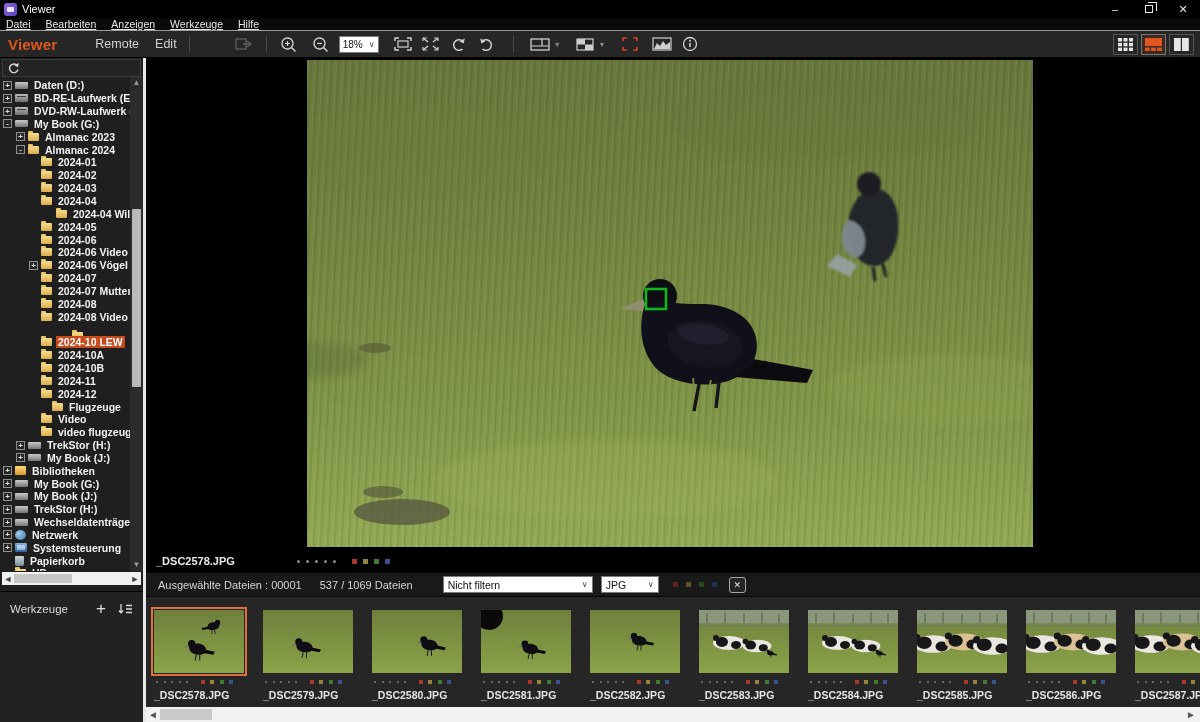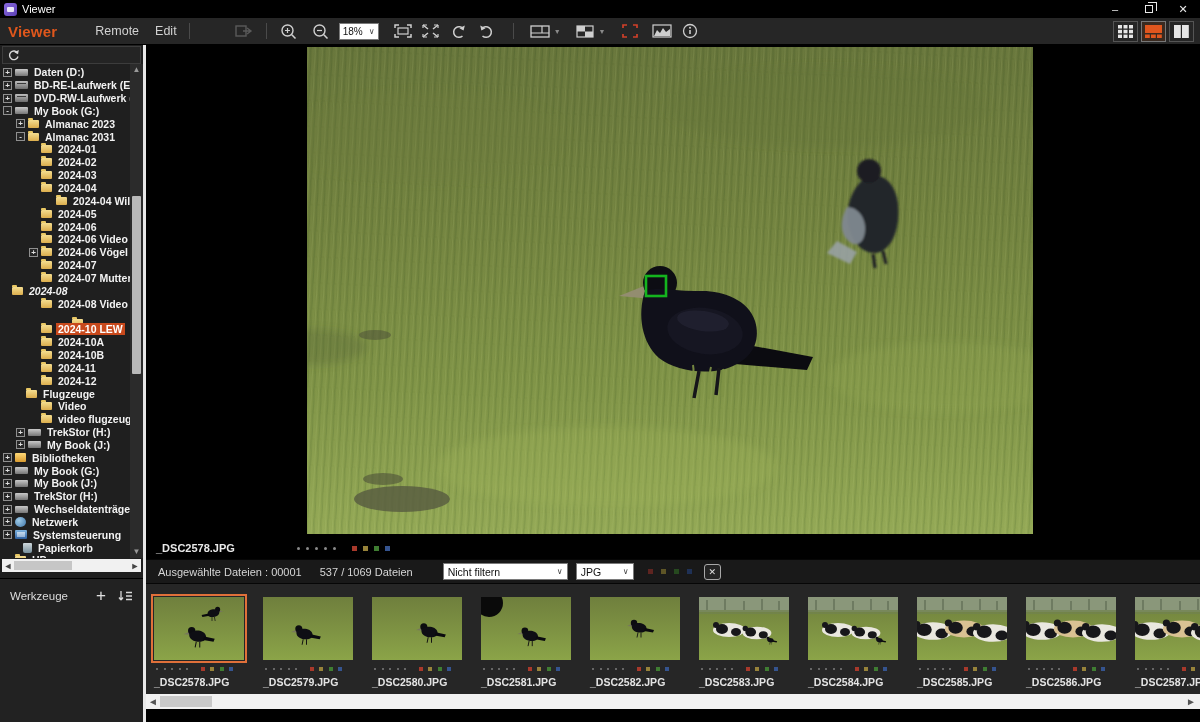--- a/index.html
+++ b/index.html
@@ -90,21 +90,21 @@
   .rdot { width:3px; height:3px; border-radius:50%; background:#8a8a8a; }
   .rsq { width:5px; height:5px; }
 
   
   .filter-bar { height:25px; flex:none; background:#191919; border-top:1px solid #060606; border-bottom:1px solid #060606;
     display:flex; align-items:center; color:#d6d6d6; font-size:11px; }
   .fb-text { margin-left:12px; }
   .fb-count { margin-left:18px; }
   .fb-select { height:17px; background:#fff; border:1px solid #7a7a7a; color:#111; font-size:10.5px;
     display:flex; align-items:center; justify-content:space-between; padding:0 4px; }
-  .fb-filter { width:125px; margin-left:30px; }
+  .fb-filter { width:150px; margin-left:30px; }
   .fb-type { width:58px; margin-left:8px; }
   .fb-dots { display:flex; gap:8px; margin-left:14px; align-items:center; }
   .fdot { width:5px; height:5px; }
   .fb-close { width:17px; height:16px; border:1px solid #a8a8a8; border-radius:3px; color:#e0e0e0;
     font-size:9px; display:flex; align-items:center; justify-content:center; margin-left:12px; background:#242424; }
 
   
   .filmstrip { height:110px; flex:none; background:#262626; display:flex; padding:13px 0 0 8px; overflow:hidden; }
   .thumb-cell { width:90px; flex:none; margin-right:19px; }
   .thumb-img { width:90px; height:63px; background:#000; position:relative; }
@@ -131,20 +131,27 @@
     <span>Viewer</span>
     <div class="win-controls">
       <div class="win-btn">–</div>
       <div class="win-btn">
           <span class="restore-glyph"></span>
         </div>
       <div class="win-btn">✕</div>
     </div>
   </div>
 
+  <div class="menubar">
+      <span class="menu-item">Datei</span>
+      <span class="menu-item">Bearbeiten</span>
+      <span class="menu-item">Anzeigen</span>
+      <span class="menu-item">Werkzeuge</span>
+      <span class="menu-item">Hilfe</span>
+    </div>
 
   <div class="toolbar">
     <span class="brand">Viewer</span>
     <span class="tab-label">Remote</span>
     <span class="tab-label edit">Edit</span>
     <span class="tb-sep"></span>
     <span class="tb-icon" style="margin-left:30px">
       <svg width="18" height="14">
           <rect x="1" y="2" width="10" height="10" fill="none" stroke="#5a5a5a" stroke-width="1.4"></rect>
           <path d="M8 7 h7 M12 4 l4 3 -4 3" fill="none" stroke="#5a5a5a" stroke-width="1.4"></path>
@@ -296,21 +303,21 @@
               <span class="tlabel">My Book (G:)</span>
             </div>
             <div class="tree-row" style="padding-left: 16px;">
               <span class="expander">+</span>
               <span class="ticon folder"></span>
               <span class="tlabel">Almanac 2023</span>
             </div>
             <div class="tree-row" style="padding-left: 16px;">
               <span class="expander">-</span>
               <span class="ticon folder"></span>
-              <span class="tlabel">Almanac 2031</span>
+              <span class="tlabel">Almanac 2024</span>
             </div>
             <div class="tree-row" style="padding-left: 29px;">
               <span class="expander hidden"></span>
               <span class="ticon folder"></span>
               <span class="tlabel">2024-01</span>
             </div>
             <div class="tree-row" style="padding-left: 29px;">
               <span class="expander hidden"></span>
               <span class="ticon folder"></span>
               <span class="tlabel">2024-02</span>
@@ -353,21 +360,21 @@
             <div class="tree-row" style="padding-left: 29px;">
               <span class="expander hidden"></span>
               <span class="ticon folder"></span>
               <span class="tlabel">2024-07</span>
             </div>
             <div class="tree-row" style="padding-left: 29px;">
               <span class="expander hidden"></span>
               <span class="ticon folder"></span>
               <span class="tlabel">2024-07 Mutter</span>
             </div>
-            <div class="tree-row" style=" font-style: italic;">
+            <div class="tree-row" style="padding-left: 29px;">
               <span class="expander hidden"></span>
               <span class="ticon folder"></span>
               <span class="tlabel">2024-08</span>
             </div>
             <div class="tree-row" style="padding-left: 29px;">
               <span class="expander hidden"></span>
               <span class="ticon folder"></span>
               <span class="tlabel">2024-08 Video</span>
             </div>
             <div class="tree-row" style="padding-left: 29px; flex-direction: column;">
@@ -393,21 +400,21 @@
             <div class="tree-row" style="padding-left: 29px;">
               <span class="expander hidden"></span>
               <span class="ticon folder"></span>
               <span class="tlabel">2024-11</span>
             </div>
             <div class="tree-row" style="padding-left: 29px;">
               <span class="expander hidden"></span>
               <span class="ticon folder"></span>
               <span class="tlabel">2024-12</span>
             </div>
-            <div class="tree-row" style="padding-left: 14px;">
+            <div class="tree-row" style="padding-left: 40px;">
               <span class="expander hidden"></span>
               <span class="ticon folder"></span>
               <span class="tlabel">Flugzeuge</span>
             </div>
             <div class="tree-row" style="padding-left: 29px;">
               <span class="expander hidden"></span>
               <span class="ticon folder"></span>
               <span class="tlabel">Video</span>
             </div>
             <div class="tree-row" style="padding-left: 29px;">
@@ -453,21 +460,21 @@
             <div class="tree-row" style="padding-left: 3px;">
               <span class="expander">+</span>
               <span class="ticon network"></span>
               <span class="tlabel">Netzwerk</span>
             </div>
             <div class="tree-row" style="padding-left: 3px;">
               <span class="expander">+</span>
               <span class="ticon system"></span>
               <span class="tlabel">Systemsteuerung</span>
             </div>
-            <div class="tree-row" style="padding-left: 11px;">
+            <div class="tree-row" style="padding-left: 3px;">
               <span class="expander hidden"></span>
               <span class="ticon bin"></span>
               <span class="tlabel">Papierkorb</span>
             </div>
             <div class="tree-row" style="padding-left: 3px;">
               <span class="expander hidden"></span>
               <span class="ticon folder"></span>
               <span class="tlabel">HP</span>
             </div>
           </div>

